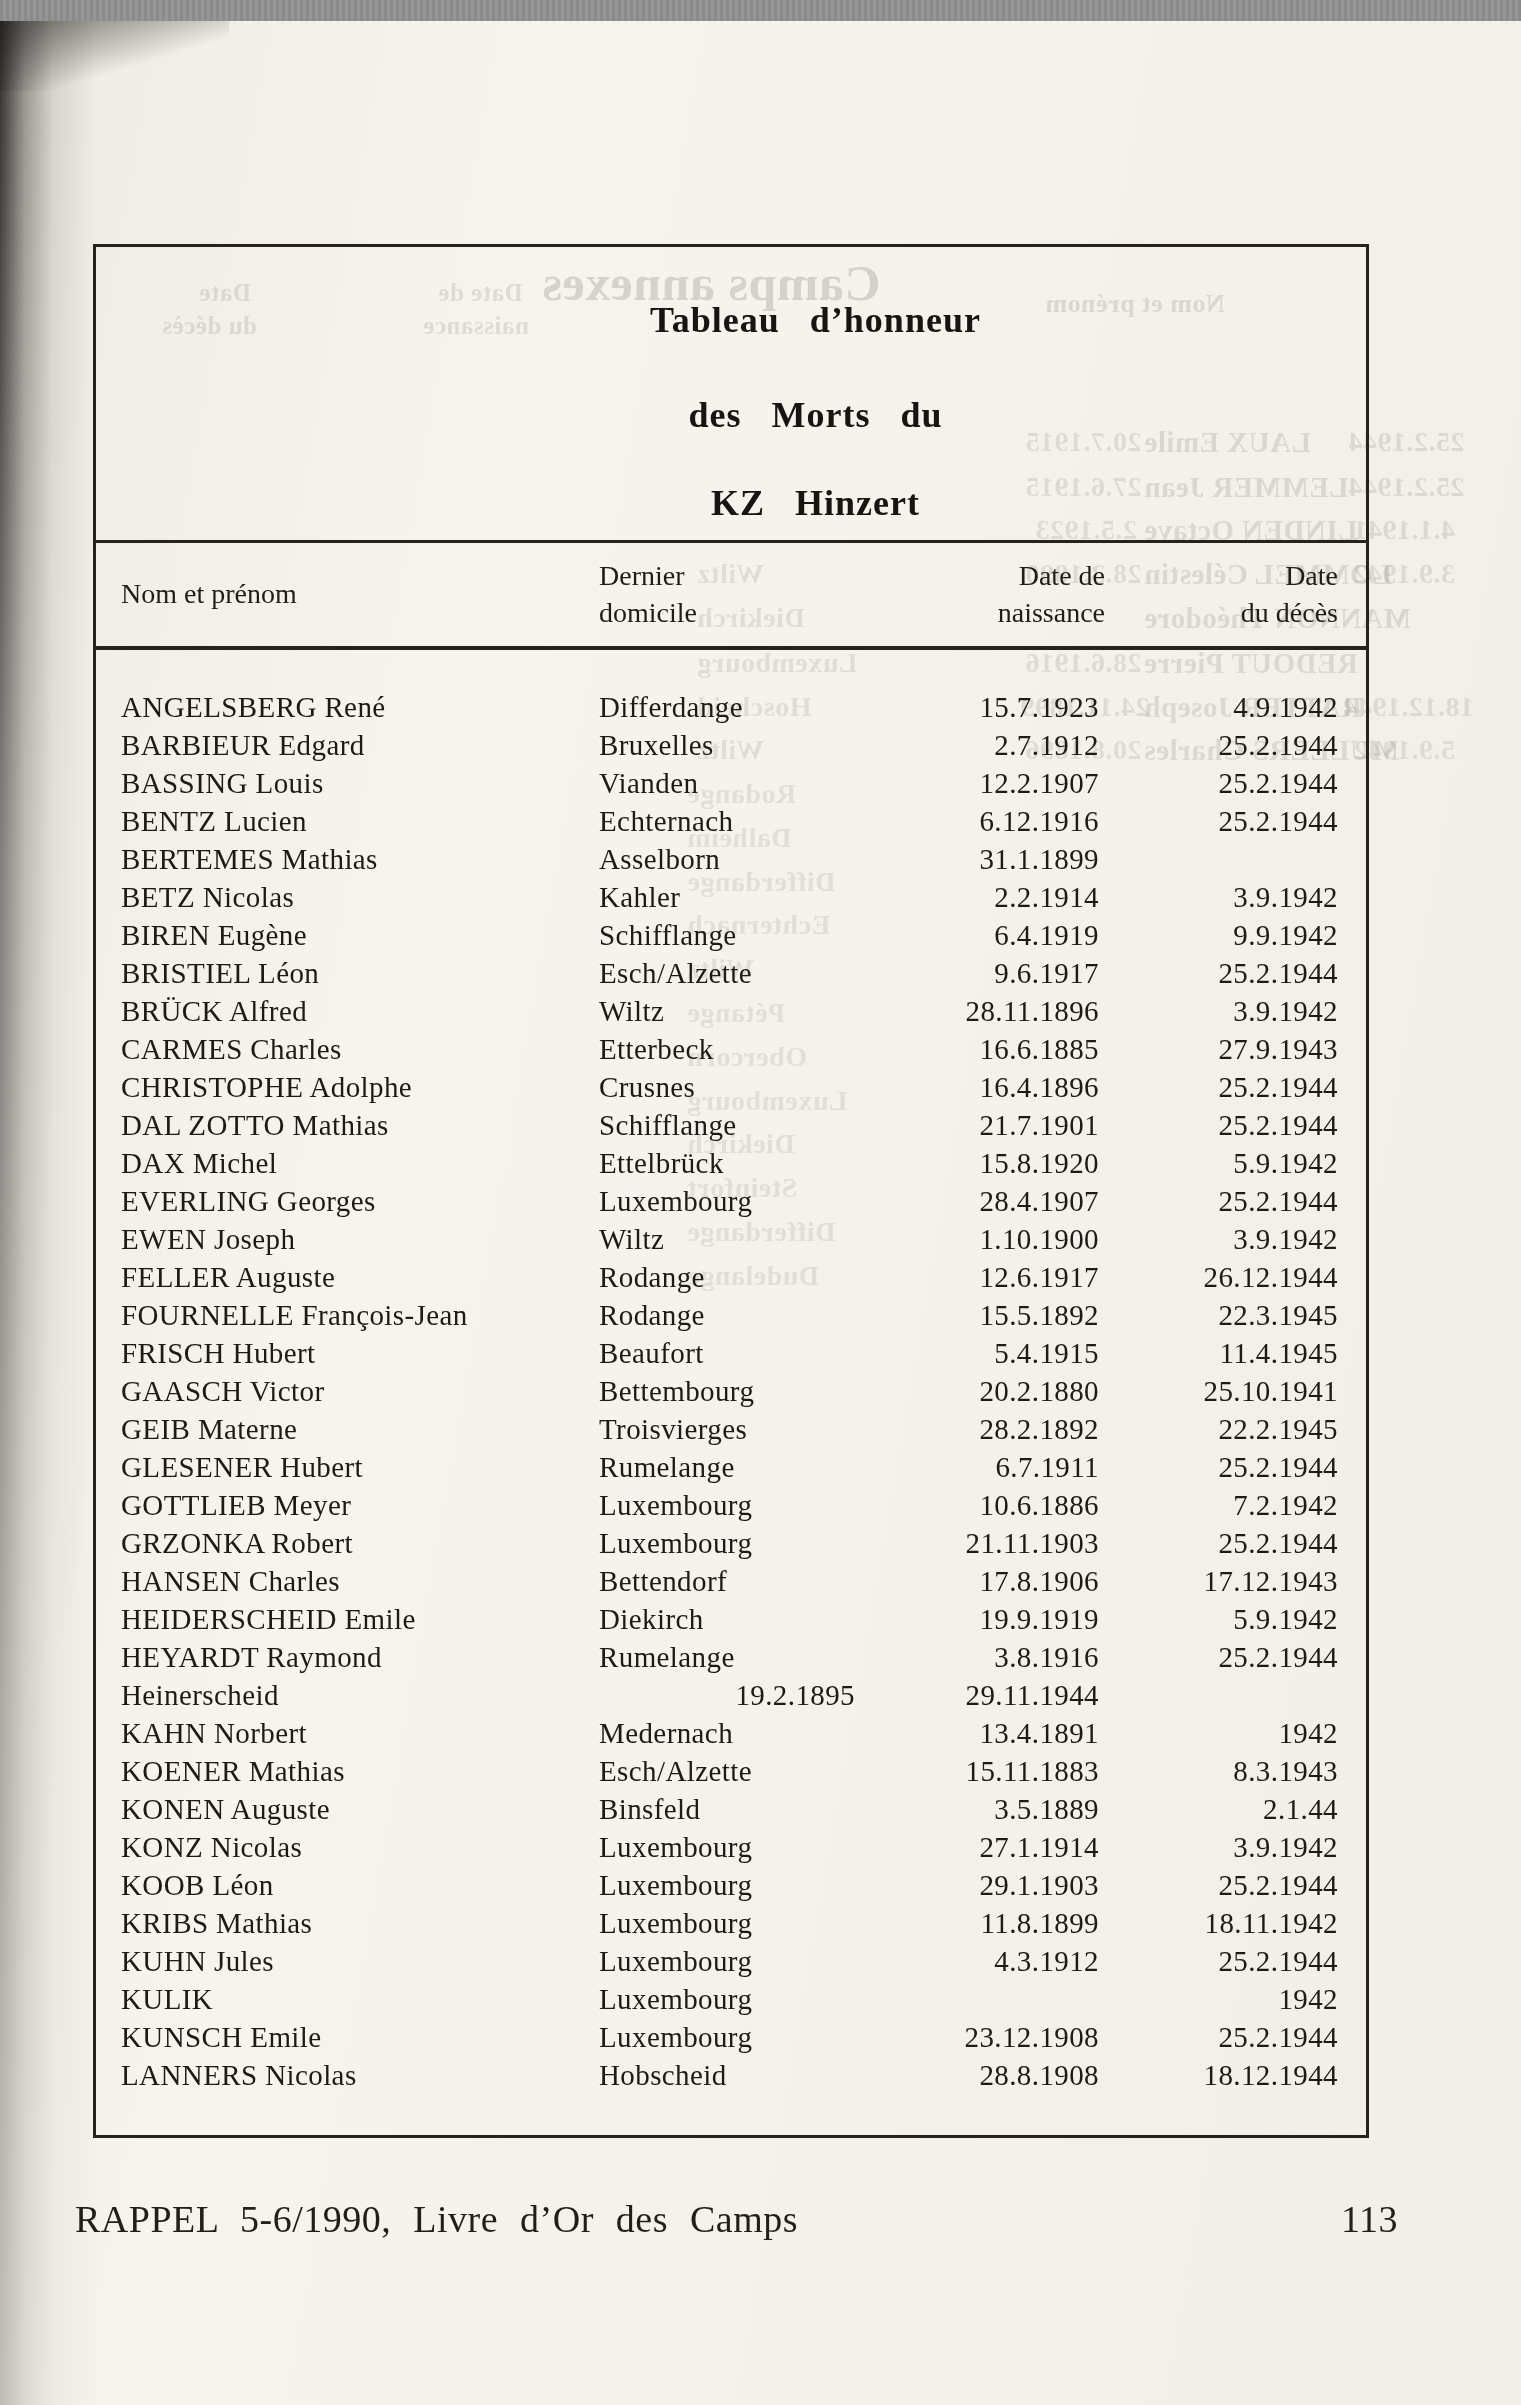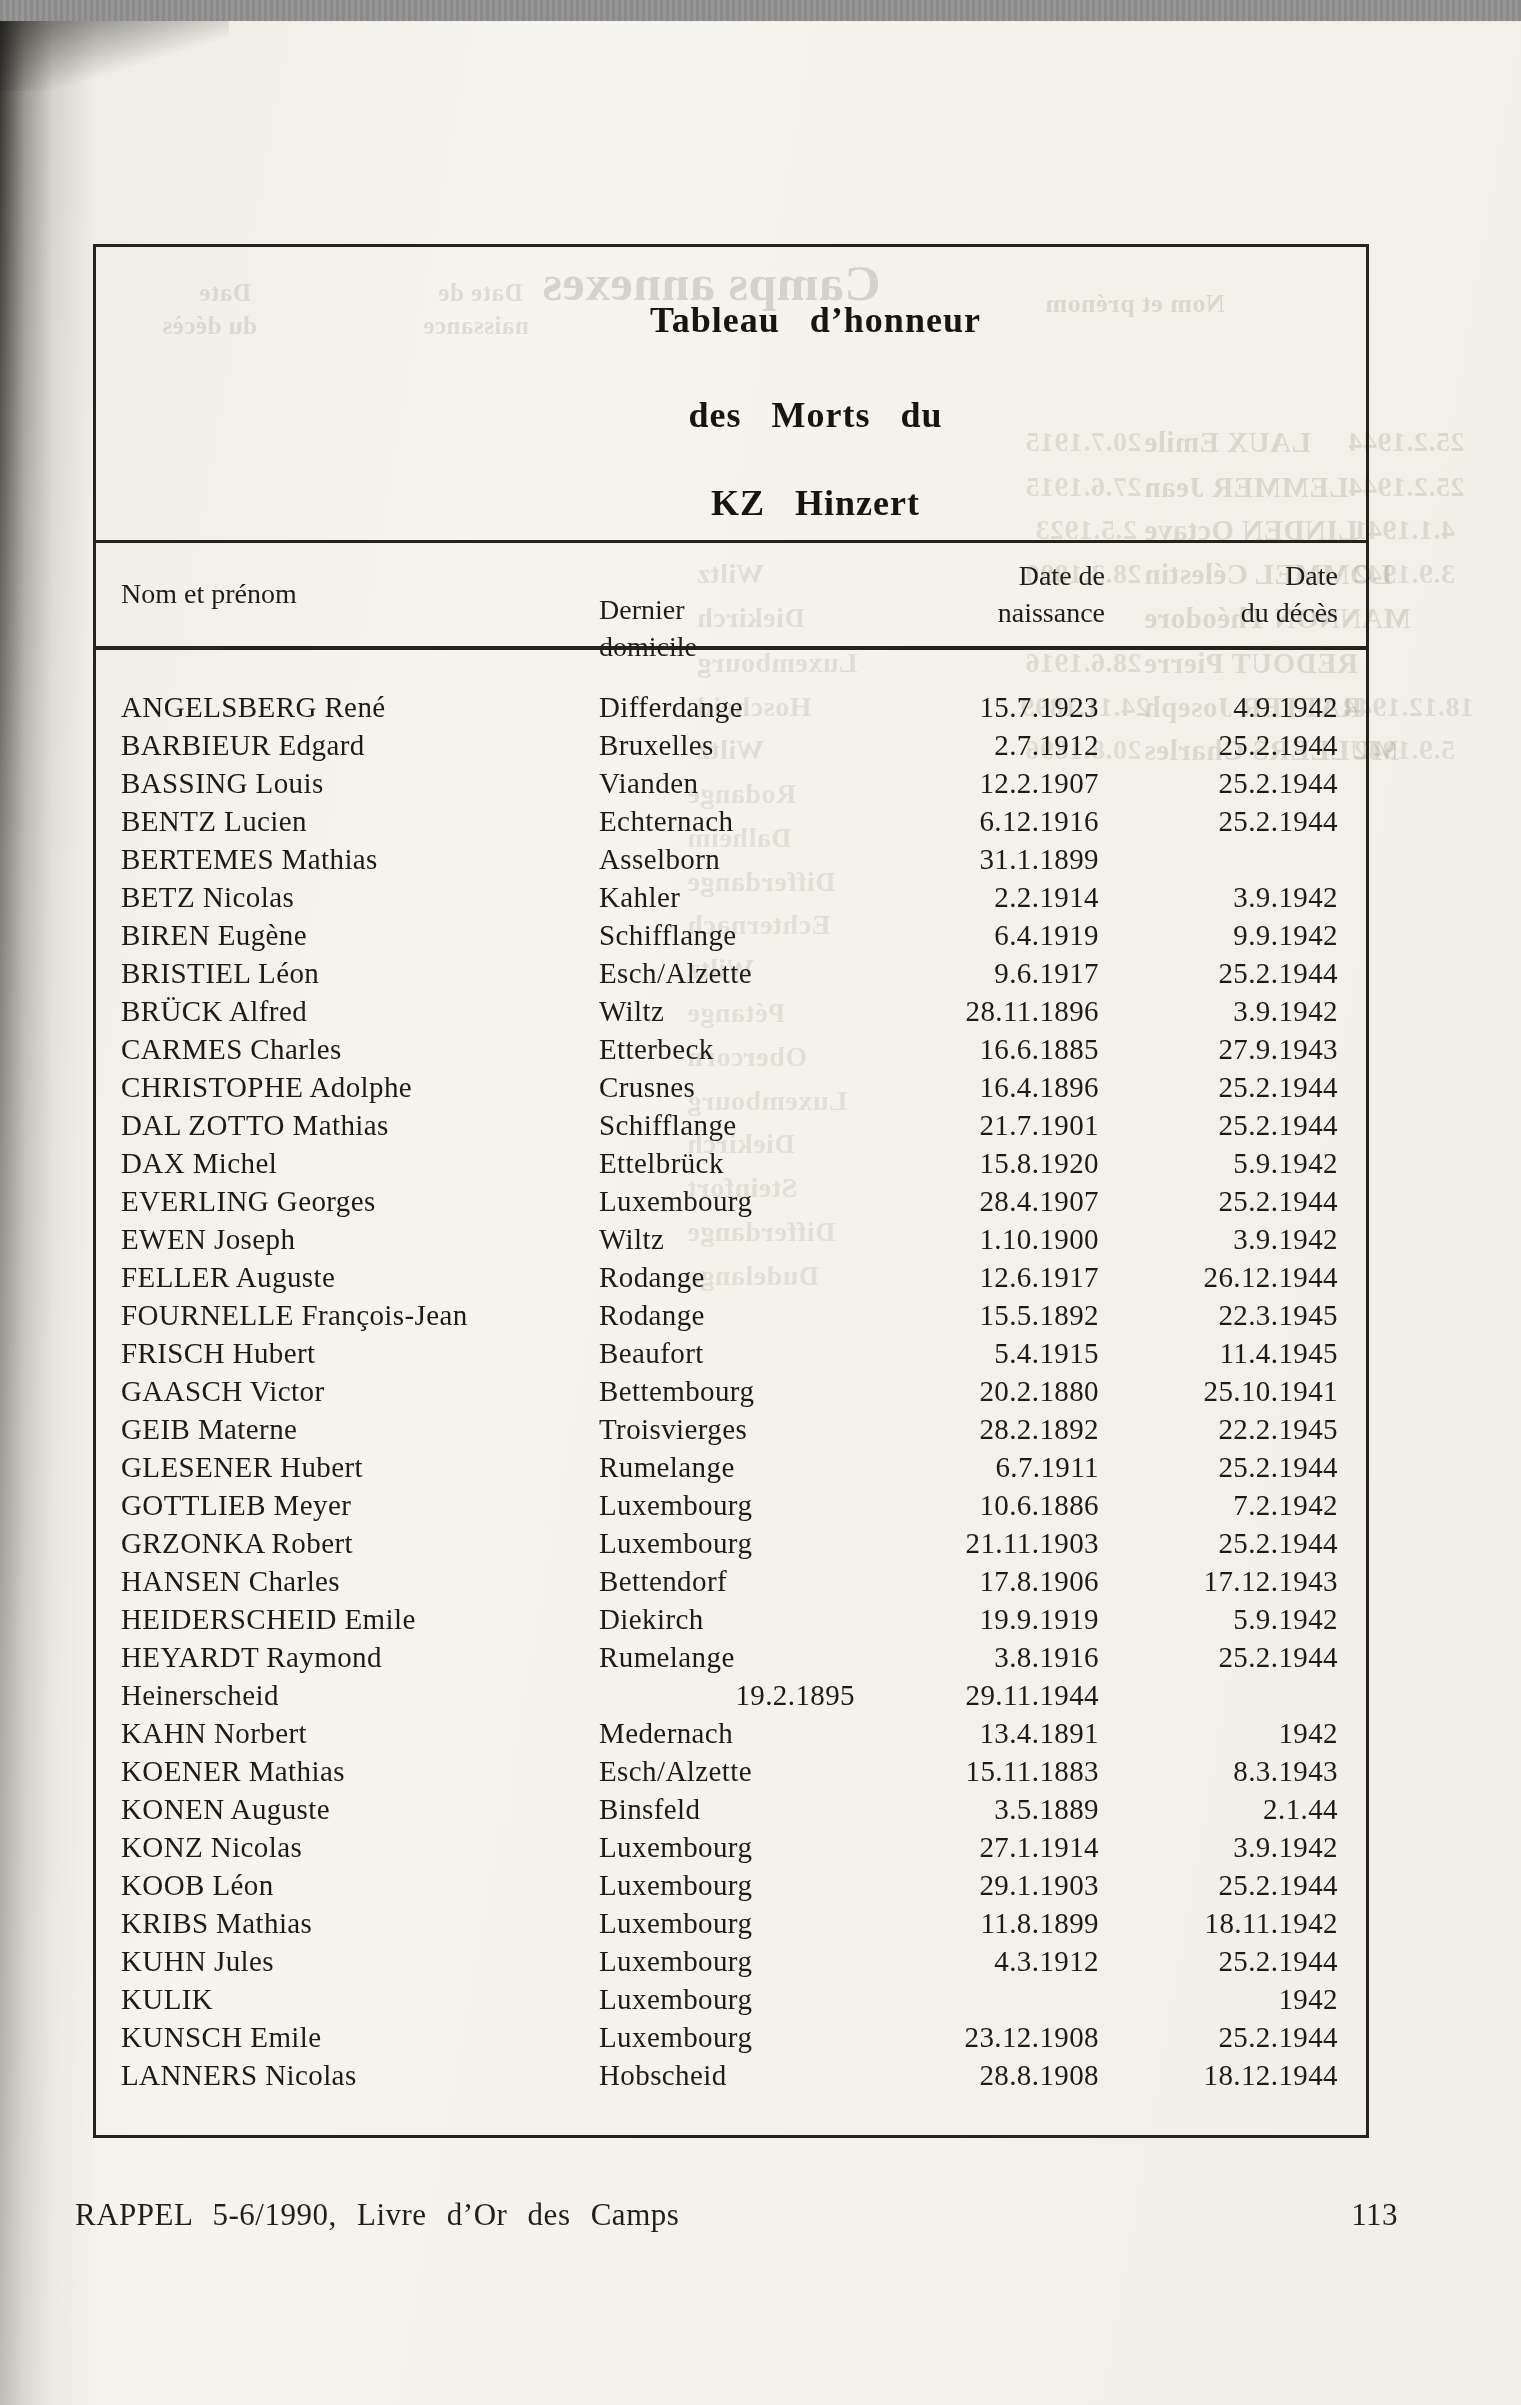--- a/index.html
+++ b/index.html
@@ -37,36 +37,36 @@
   
   .title-line{
     position:absolute;left:93px;width:1445px;text-align:center;
     font-size:36px;font-weight:bold;letter-spacing:1px;word-spacing:20px;
     color:#171411;white-space:nowrap;
   }
   .tl0{top:299px;} .tl1{top:394px;} .tl2{top:482px;}
   
   .hdr{position:absolute;font-size:28px;line-height:37px;color:#201c17;}
   .h-name{left:121px;top:575px;}
-  .h-dom{left:599px;top:557px;margin-top:34px;}
+  .h-dom{left:599px;top:557px;}
   .h-born{left:876px;top:557px;width:229px;text-align:right;}
   .h-died{left:1129px;top:557px;width:209px;text-align:right;}
   
   .rows{position:absolute;left:121px;top:688px;width:1217px;}
   .trow{
     display:grid;grid-template-columns:478px 1fr 244px 239px;
     height:38px;align-items:center;font-size:29px;
     letter-spacing:0.4px;white-space:nowrap;color:#1e1a15;
   }
   .c-born,.c-died{text-align:right;}
   
   .footer{
     position:absolute;left:75px;top:2197px;width:1323px;
     display:flex;justify-content:space-between;
-    font-size:31px;letter-spacing:0.5px;word-spacing:12px;color:#221e18;text-align:right;
+    font-size:38px;letter-spacing:0.5px;word-spacing:12px;color:#221e18;text-align:right;
   }
   
   .ghost{
     position:absolute;transform:scaleX(-1);white-space:nowrap;
     color:#56534a;opacity:.14;font-weight:bold;letter-spacing:0.5px;
   }
 </style>
 </head>
 <body>
 

